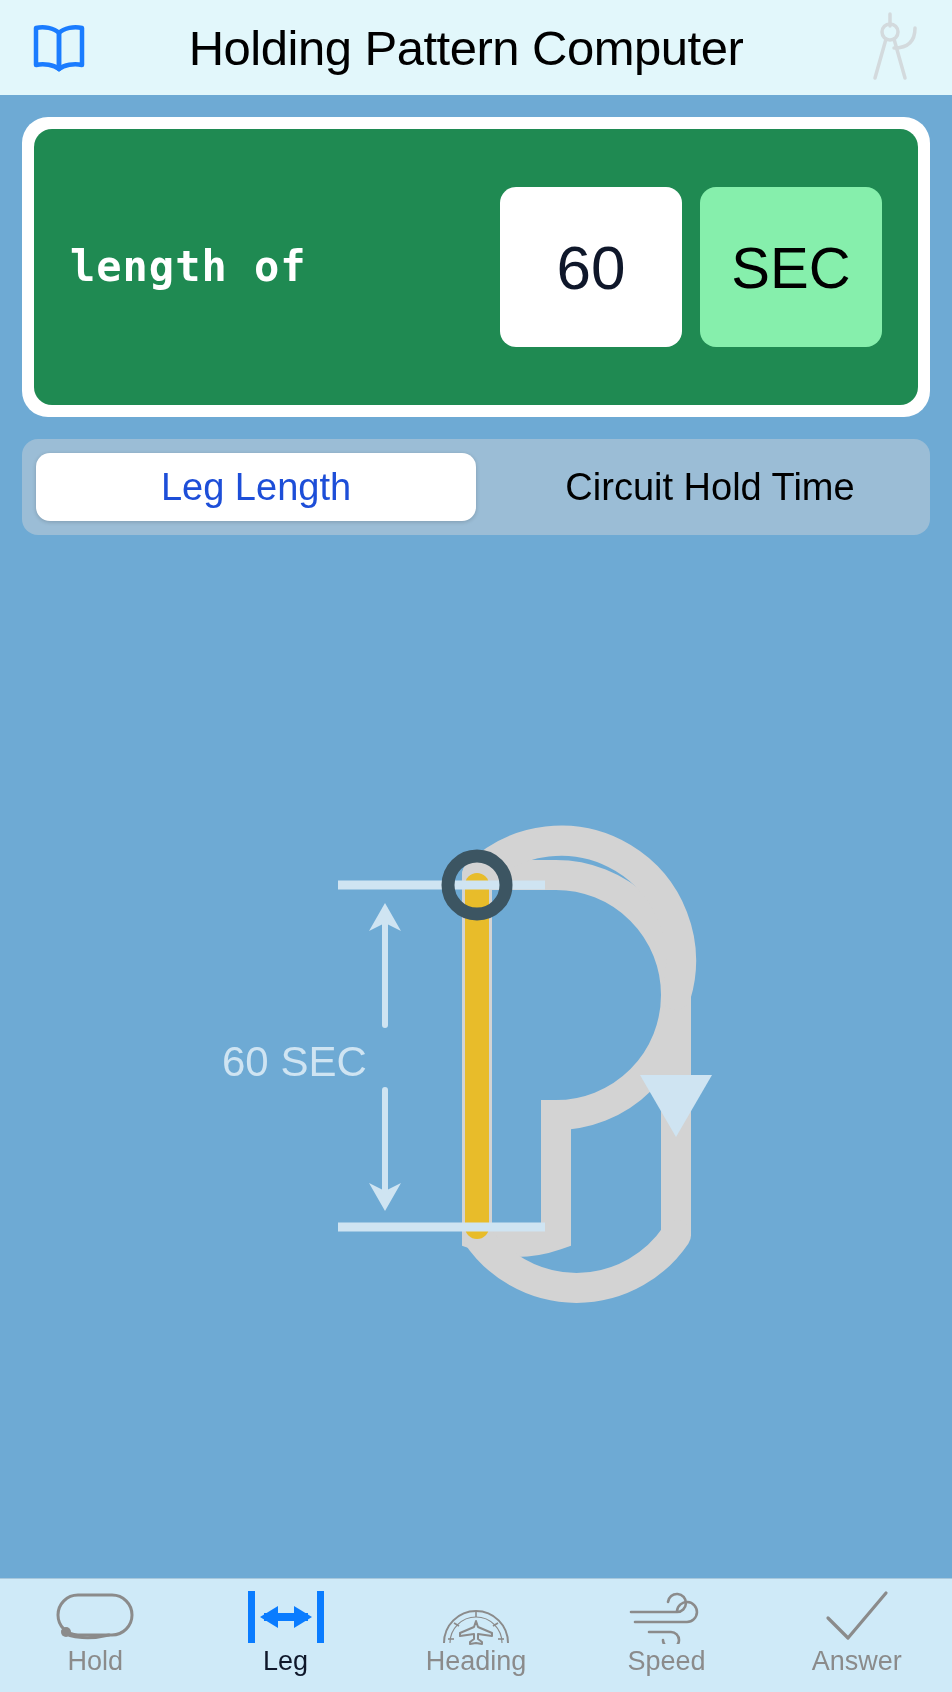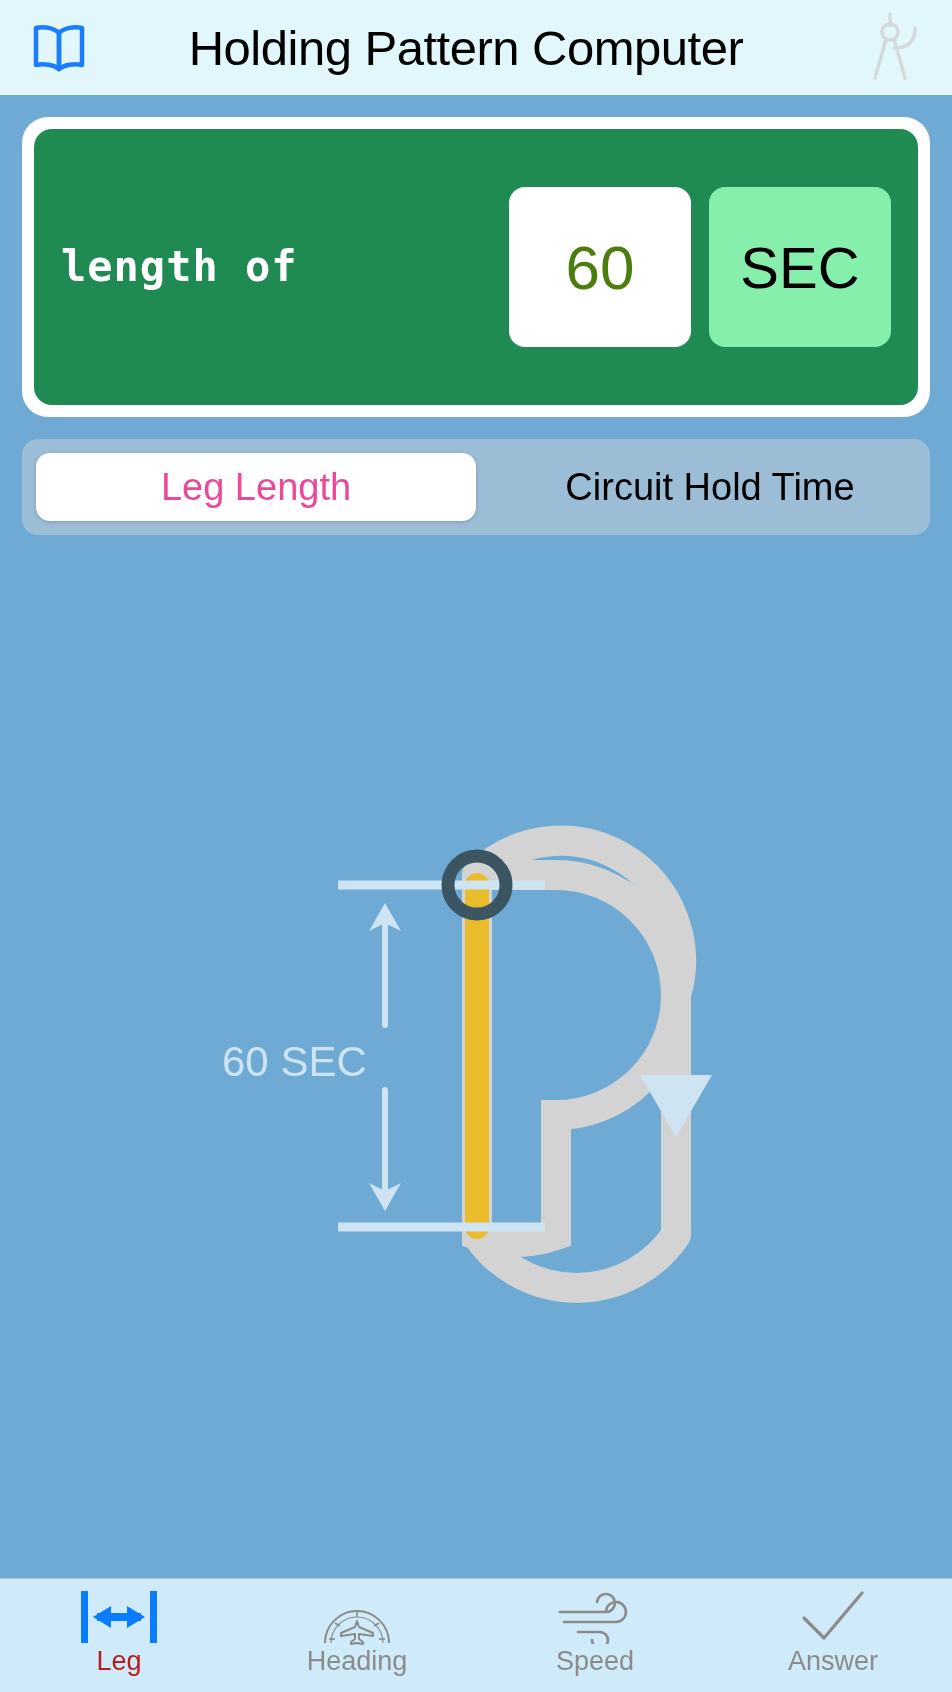--- a/index.html
+++ b/index.html
@@ -61,41 +61,41 @@
     background: #ffffff;
     border-radius: 26px;
     padding: 12px;
   }
   .card-green {
     background: #1f8a52;
     border-radius: 18px;
     height: 276px;
     display: flex;
     align-items: center;
-    padding: 0 27px;
+    padding: 0 36px;
   }
   .card-label {
     flex: 1 1 auto;
     color: #ffffff;
     font-family: "DejaVu Sans Mono", monospace;
     font-size: 42px;
     font-weight: bold;
     line-height: 1.55;
     letter-spacing: 1px;
   }
   .value-box {
     width: 182px;
     height: 160px;
     background: #ffffff;
     border-radius: 16px;
     display: flex;
     align-items: center;
     justify-content: center;
     font-size: 62px;
-    color: #4d7c0f;
+    color: #0f172a;
   }
   .unit-box {
     width: 182px;
     height: 160px;
     background: #86efac;
     border-radius: 16px;
     display: flex;
     align-items: center;
     justify-content: center;
     font-size: 58px;
@@ -117,21 +117,21 @@
     flex: 1 1 50%;
     display: flex;
     align-items: center;
     justify-content: center;
     font-size: 38px;
     color: #000000;
   }
   .seg.active {
     background: #ffffff;
     border-radius: 14px;
-    color: #ec4899;
+    color: #1d4ed8;
     box-shadow: 0 1px 4px rgba(0,0,0,0.18);
     margin: 14px;
   }
 
   
   .diagram-area {
     flex: 1 1 auto;
     position: relative;
     border-radius: 26px;
   }
@@ -165,21 +165,21 @@
     height: 58px;
     display: flex;
     align-items: center;
     justify-content: center;
   }
   .tab-label {
     font-size: 27px;
     color: #8b8b8b;
     line-height: 1;
   }
-  .tab.active .tab-label { color: #b91c1c; }
+  .tab.active .tab-label { color: #0f172a; }
 </style>
 </head>
 <body>
 
 <div id="app">
 
   <div class="header">
     <div class="header-book">
       <svg width="58" height="50" viewBox="0 0 58 50" aria-hidden="true">
         <path d="M29 10 C24 5, 14 3, 6 5 L6 42 C14 40, 24 42, 29 46 Z" fill="none" stroke="#1a7cff" stroke-width="4.5" stroke-linejoin="round"></path>
@@ -247,20 +247,30 @@
       <text x="222" y="240" font-family="Liberation Sans, sans-serif" font-size="42" fill="#cfe4f2" dominant-baseline="middle" transform="translate(0, 290)">60 SEC</text>
 
       <path d="M 640 540 L 712 540 L 676 602 Z" fill="#cfe4f2"></path>
 
       <circle cx="477" cy="350" r="29" fill="none" stroke="#3c5562" stroke-width="13"></circle>
     </svg>
   </div>
 
   <div class="tabbar">
 
+    <div class="tab">
+      <div class="tab-icon">
+        <svg width="84" height="52" viewBox="0 0 84 52" aria-hidden="true">
+          <rect x="5" y="4" width="74" height="40" rx="20" ry="20" fill="none" stroke="#8b8b8b" stroke-width="3"></rect>
+          <path d="M10 40 C16 48, 40 48, 56 44" fill="none" stroke="#8b8b8b" stroke-width="3" stroke-linecap="round"></path>
+          <circle cx="13" cy="41" r="5" fill="#8b8b8b"></circle>
+        </svg>
+      </div>
+      <div class="tab-label">Hold</div>
+    </div>
 
     <div class="tab active">
       <div class="tab-icon">
         <svg width="84" height="56" viewBox="0 0 84 56" aria-hidden="true">
           <rect x="4" y="2" width="7" height="52" fill="#0a7cff"></rect>
           <rect x="73" y="2" width="7" height="52" fill="#0a7cff"></rect>
           <rect x="20" y="24" width="44" height="8" fill="#0a7cff"></rect>
           <path d="M16 28 L34 17 L34 39 Z" fill="#0a7cff"></path>
           <path d="M68 28 L50 17 L50 39 Z" fill="#0a7cff"></path>
         </svg>

